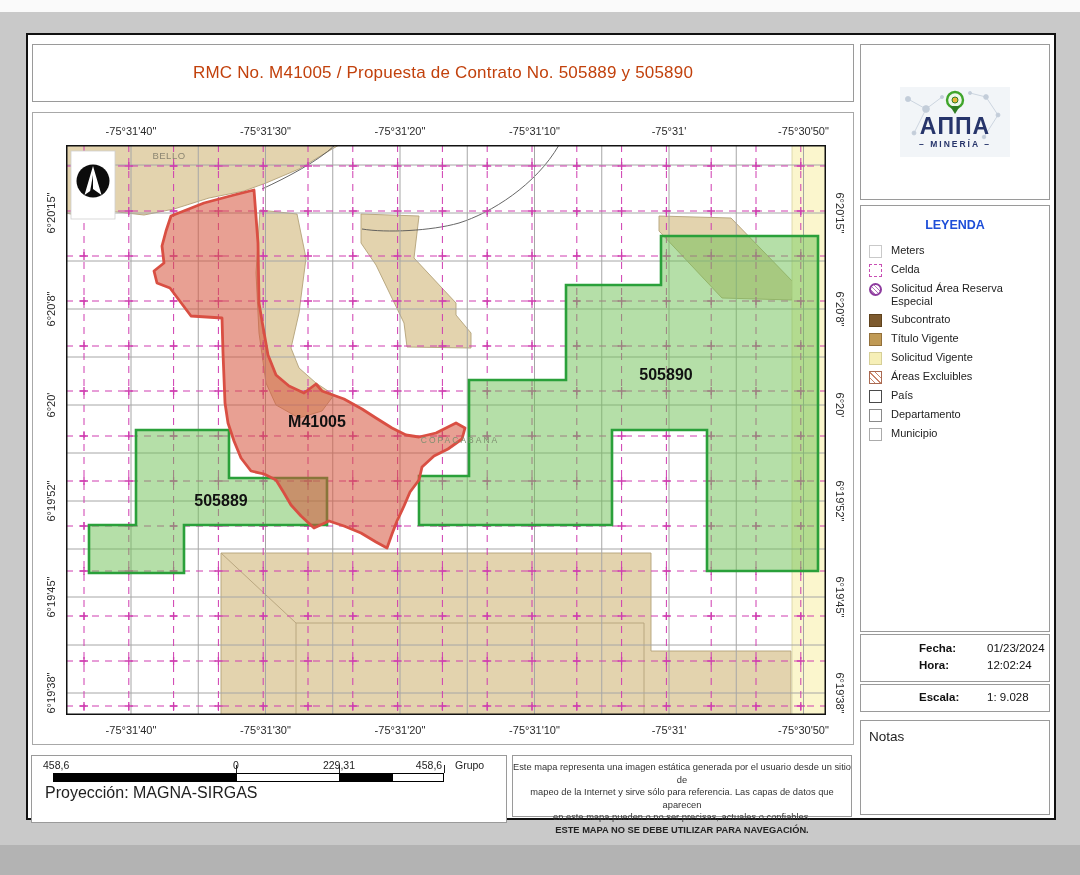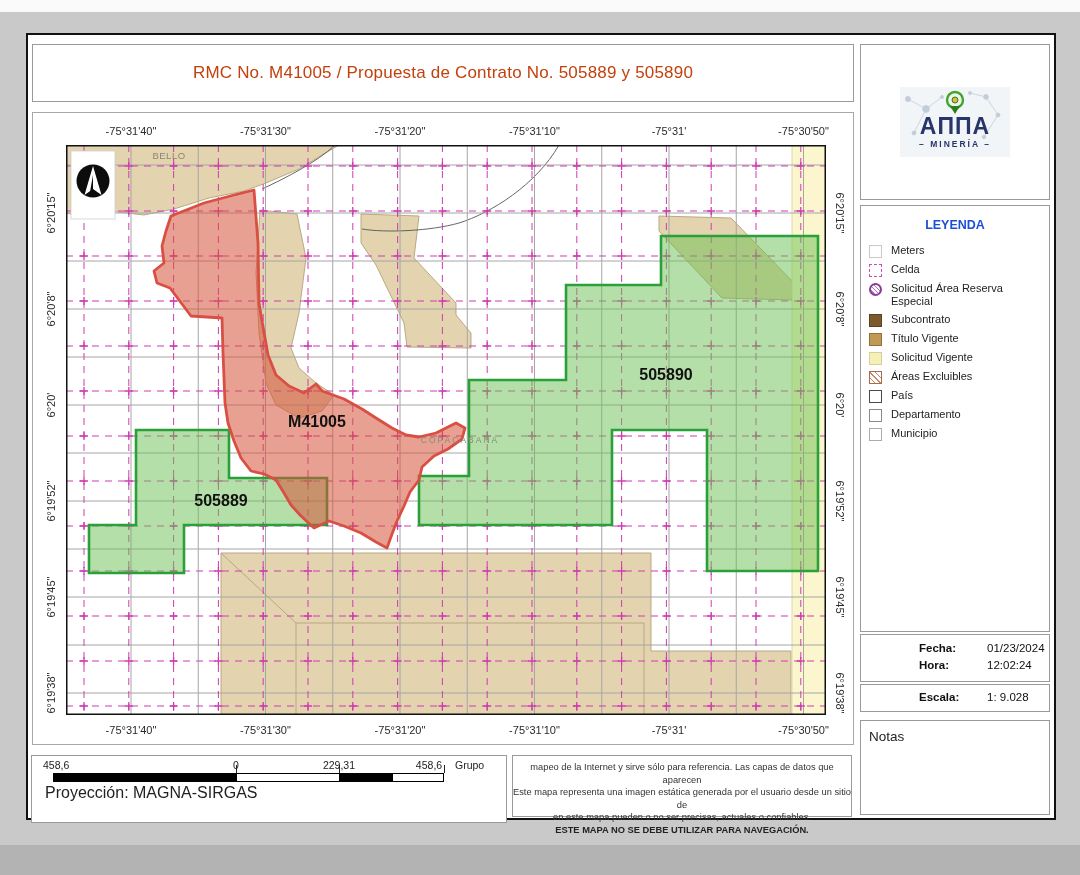--- a/index.html
+++ b/index.html
@@ -278,21 +278,21 @@
       <div class="sb-tick" style="left:412px"></div>
       <div class="sb-seg" style="left:21px;width:183px;background:#000"></div>
       <div class="sb-seg" style="left:204px;width:104px;background:#fff;border:1px solid #000"></div>
       <div class="sb-seg" style="left:308px;width:52px;background:#000"></div>
       <div class="sb-seg" style="left:360px;width:52px;background:#fff;border:1px solid #000"></div>
       <div id="sb-proj">Proyección: MAGNA-SIRGAS</div>
     </div>
 
     <div class="box" id="disc-box">
       <div id="disc-lines">
+          <div class="disc-line">Este mapa representa una imagen estática generada por el usuario desde un sitio de</div>
           <div class="disc-line">mapeo de la Internet y  sirve sólo para referencia. Las capas de datos que aparecen</div>
-          <div class="disc-line">Este mapa representa una imagen estática generada por el usuario desde un sitio de</div>
           <div class="disc-line">en este mapa pueden o no ser precisas, actuales o confiables.</div>
           <div class="disc-line disc-warn">ESTE MAPA NO SE DEBE UTILIZAR PARA NAVEGACIÓN.</div>
         </div>
     </div>
 
   </div>
 </div>
 
 </body></html>

